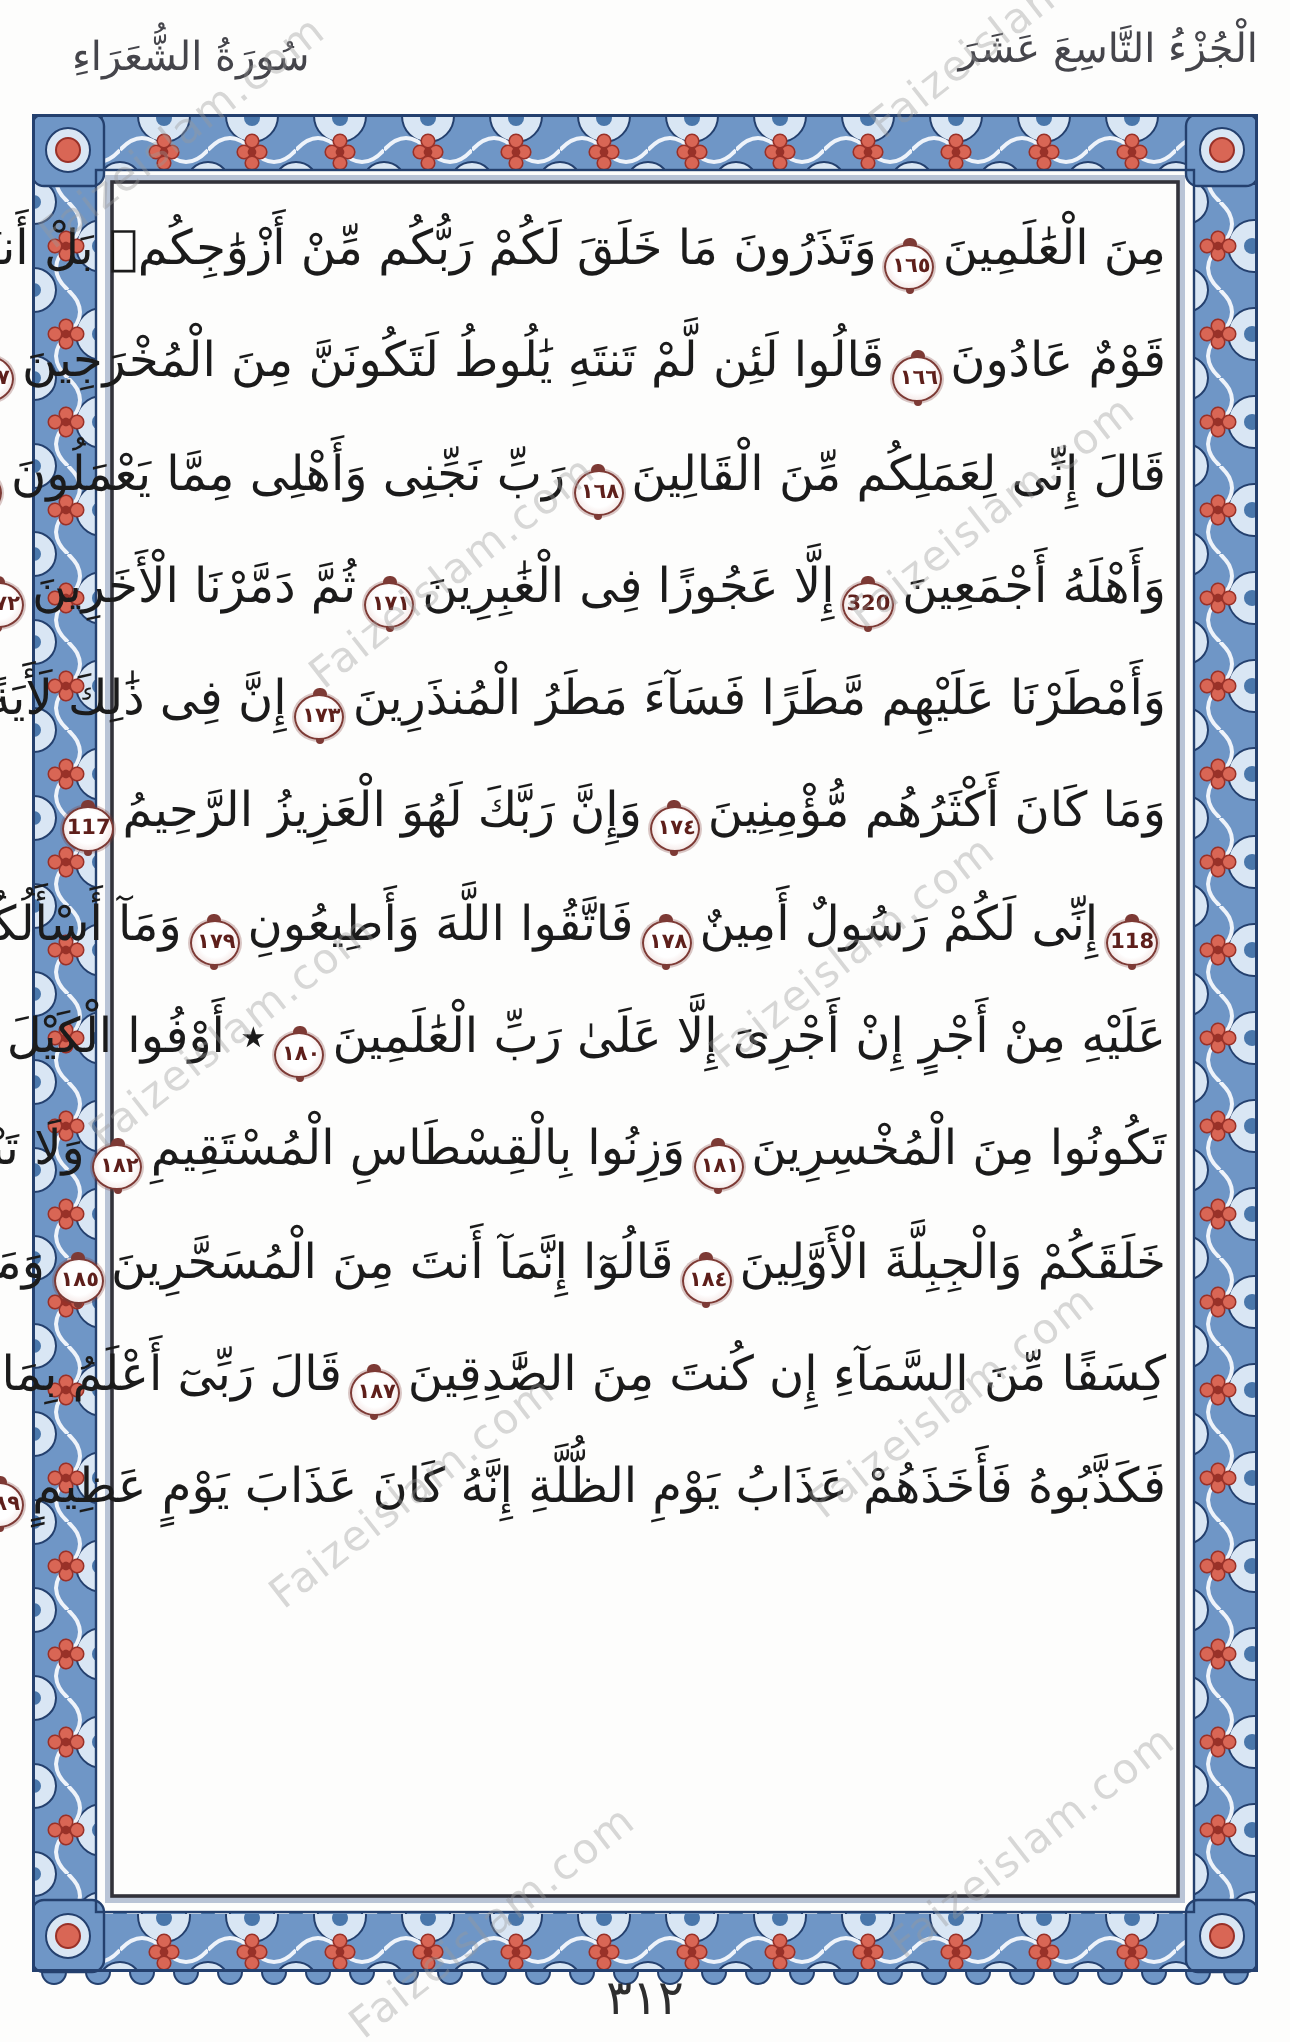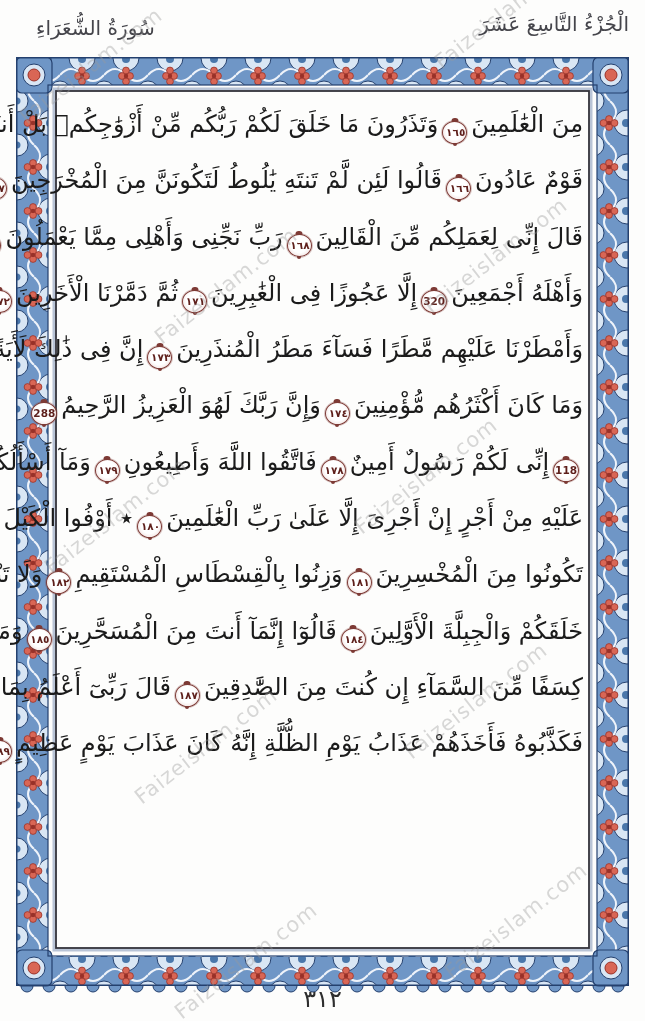--- a/index.html
+++ b/index.html
@@ -144,21 +144,21 @@
     <rect x="38" y="32" width="537" height="861" style="fill:none;stroke:#b9c4d6;stroke-width:3"></rect>
     <rect x="40" y="34" width="533" height="857" style="fill:none;stroke:var(--frame-line);stroke-width:1.8"></rect>
   </svg>
 
   <div id="textarea">
       <div class="qline"><span class="qtext">مِنَ الْعَٰلَمِينَ</span><span class="marker">١٦٥</span><span class="qtext">وَتَذَرُونَ مَا خَلَقَ لَكُمْ رَبُّكُم مِّنْ أَزْوَٰجِكُمۚ بَلْ أَنتُمْ</span></div>
       <div class="qline"><span class="qtext">قَوْمٌ عَادُونَ</span><span class="marker">١٦٦</span><span class="qtext">قَالُوا لَئِن لَّمْ تَنتَهِ يَٰلُوطُ لَتَكُونَنَّ مِنَ الْمُخْرَجِينَ</span><span class="marker">١٦٧</span></div>
       <div class="qline"><span class="qtext">قَالَ إِنِّى لِعَمَلِكُم مِّنَ الْقَالِينَ</span><span class="marker">١٦٨</span><span class="qtext">رَبِّ نَجِّنِى وَأَهْلِى مِمَّا يَعْمَلُونَ</span><span class="marker">١٦٩</span></div>
       <div class="qline"><span class="qtext">وَأَهْلَهُ أَجْمَعِينَ</span><span class="marker">320</span><span class="qtext">إِلَّا عَجُوزًا فِى الْغَٰبِرِينَ</span><span class="marker">١٧١</span><span class="qtext">ثُمَّ دَمَّرْنَا الْأَخَرِينَ</span><span class="marker">١٧٢</span></div>
       <div class="qline"><span class="qtext">وَأَمْطَرْنَا عَلَيْهِم مَّطَرًا فَسَآءَ مَطَرُ الْمُنذَرِينَ</span><span class="marker">١٧٣</span><span class="qtext">إِنَّ فِى ذَٰلِكَ لَأَيَةً</span></div>
-      <div class="qline"><span class="qtext">وَمَا كَانَ أَكْثَرُهُم مُّؤْمِنِينَ</span><span class="marker">١٧٤</span><span class="qtext">وَإِنَّ رَبَّكَ لَهُوَ الْعَزِيزُ الرَّحِيمُ</span><span class="marker">288</span></div>
+      <div class="qline"><span class="qtext">وَمَا كَانَ أَكْثَرُهُم مُّؤْمِنِينَ</span><span class="marker">١٧٤</span><span class="qtext">وَإِنَّ رَبَّكَ لَهُوَ الْعَزِيزُ الرَّحِيمُ</span><span class="marker">117</span></div>
       <div class="qline"><span class="marker">118</span><span class="qtext">إِنِّى لَكُمْ رَسُولٌ أَمِينٌ</span><span class="marker">١٧٨</span><span class="qtext">فَاتَّقُوا اللَّهَ وَأَطِيعُونِ</span><span class="marker">١٧٩</span><span class="qtext">وَمَآ أَسْأَلُكُمْ</span></div>
       <div class="qline"><span class="qtext">عَلَيْهِ مِنْ أَجْرٍ إِنْ أَجْرِىَ إِلَّا عَلَىٰ رَبِّ الْعَٰلَمِينَ</span><span class="marker">١٨٠</span><span class="qtext">٭ أَوْفُوا الْكَيْلَ وَلَا</span></div>
       <div class="qline"><span class="qtext">تَكُونُوا مِنَ الْمُخْسِرِينَ</span><span class="marker">١٨١</span><span class="qtext">وَزِنُوا بِالْقِسْطَاسِ الْمُسْتَقِيمِ</span><span class="marker">١٨٢</span><span class="qtext">وَلَا تَبْخَسُوا</span></div>
       <div class="qline"><span class="qtext">خَلَقَكُمْ وَالْجِبِلَّةَ الْأَوَّلِينَ</span><span class="marker">١٨٤</span><span class="qtext">قَالُوٓا إِنَّمَآ أَنتَ مِنَ الْمُسَحَّرِينَ</span><span class="marker">١٨٥</span><span class="qtext">وَمَآ</span></div>
       <div class="qline"><span class="qtext">كِسَفًا مِّنَ السَّمَآءِ إِن كُنتَ مِنَ الصَّٰدِقِينَ</span><span class="marker">١٨٧</span><span class="qtext">قَالَ رَبِّىٓ أَعْلَمُ بِمَا تَعْمَلُونَ</span></div>
       <div class="qline"><span class="qtext">فَكَذَّبُوهُ فَأَخَذَهُمْ عَذَابُ يَوْمِ الظُّلَّةِ إِنَّهُ كَانَ عَذَابَ يَوْمٍ عَظِيمٍ</span><span class="marker">١٨٩</span></div>
     </div>
 
   <div id="pagenum">٣١٢</div>
 

